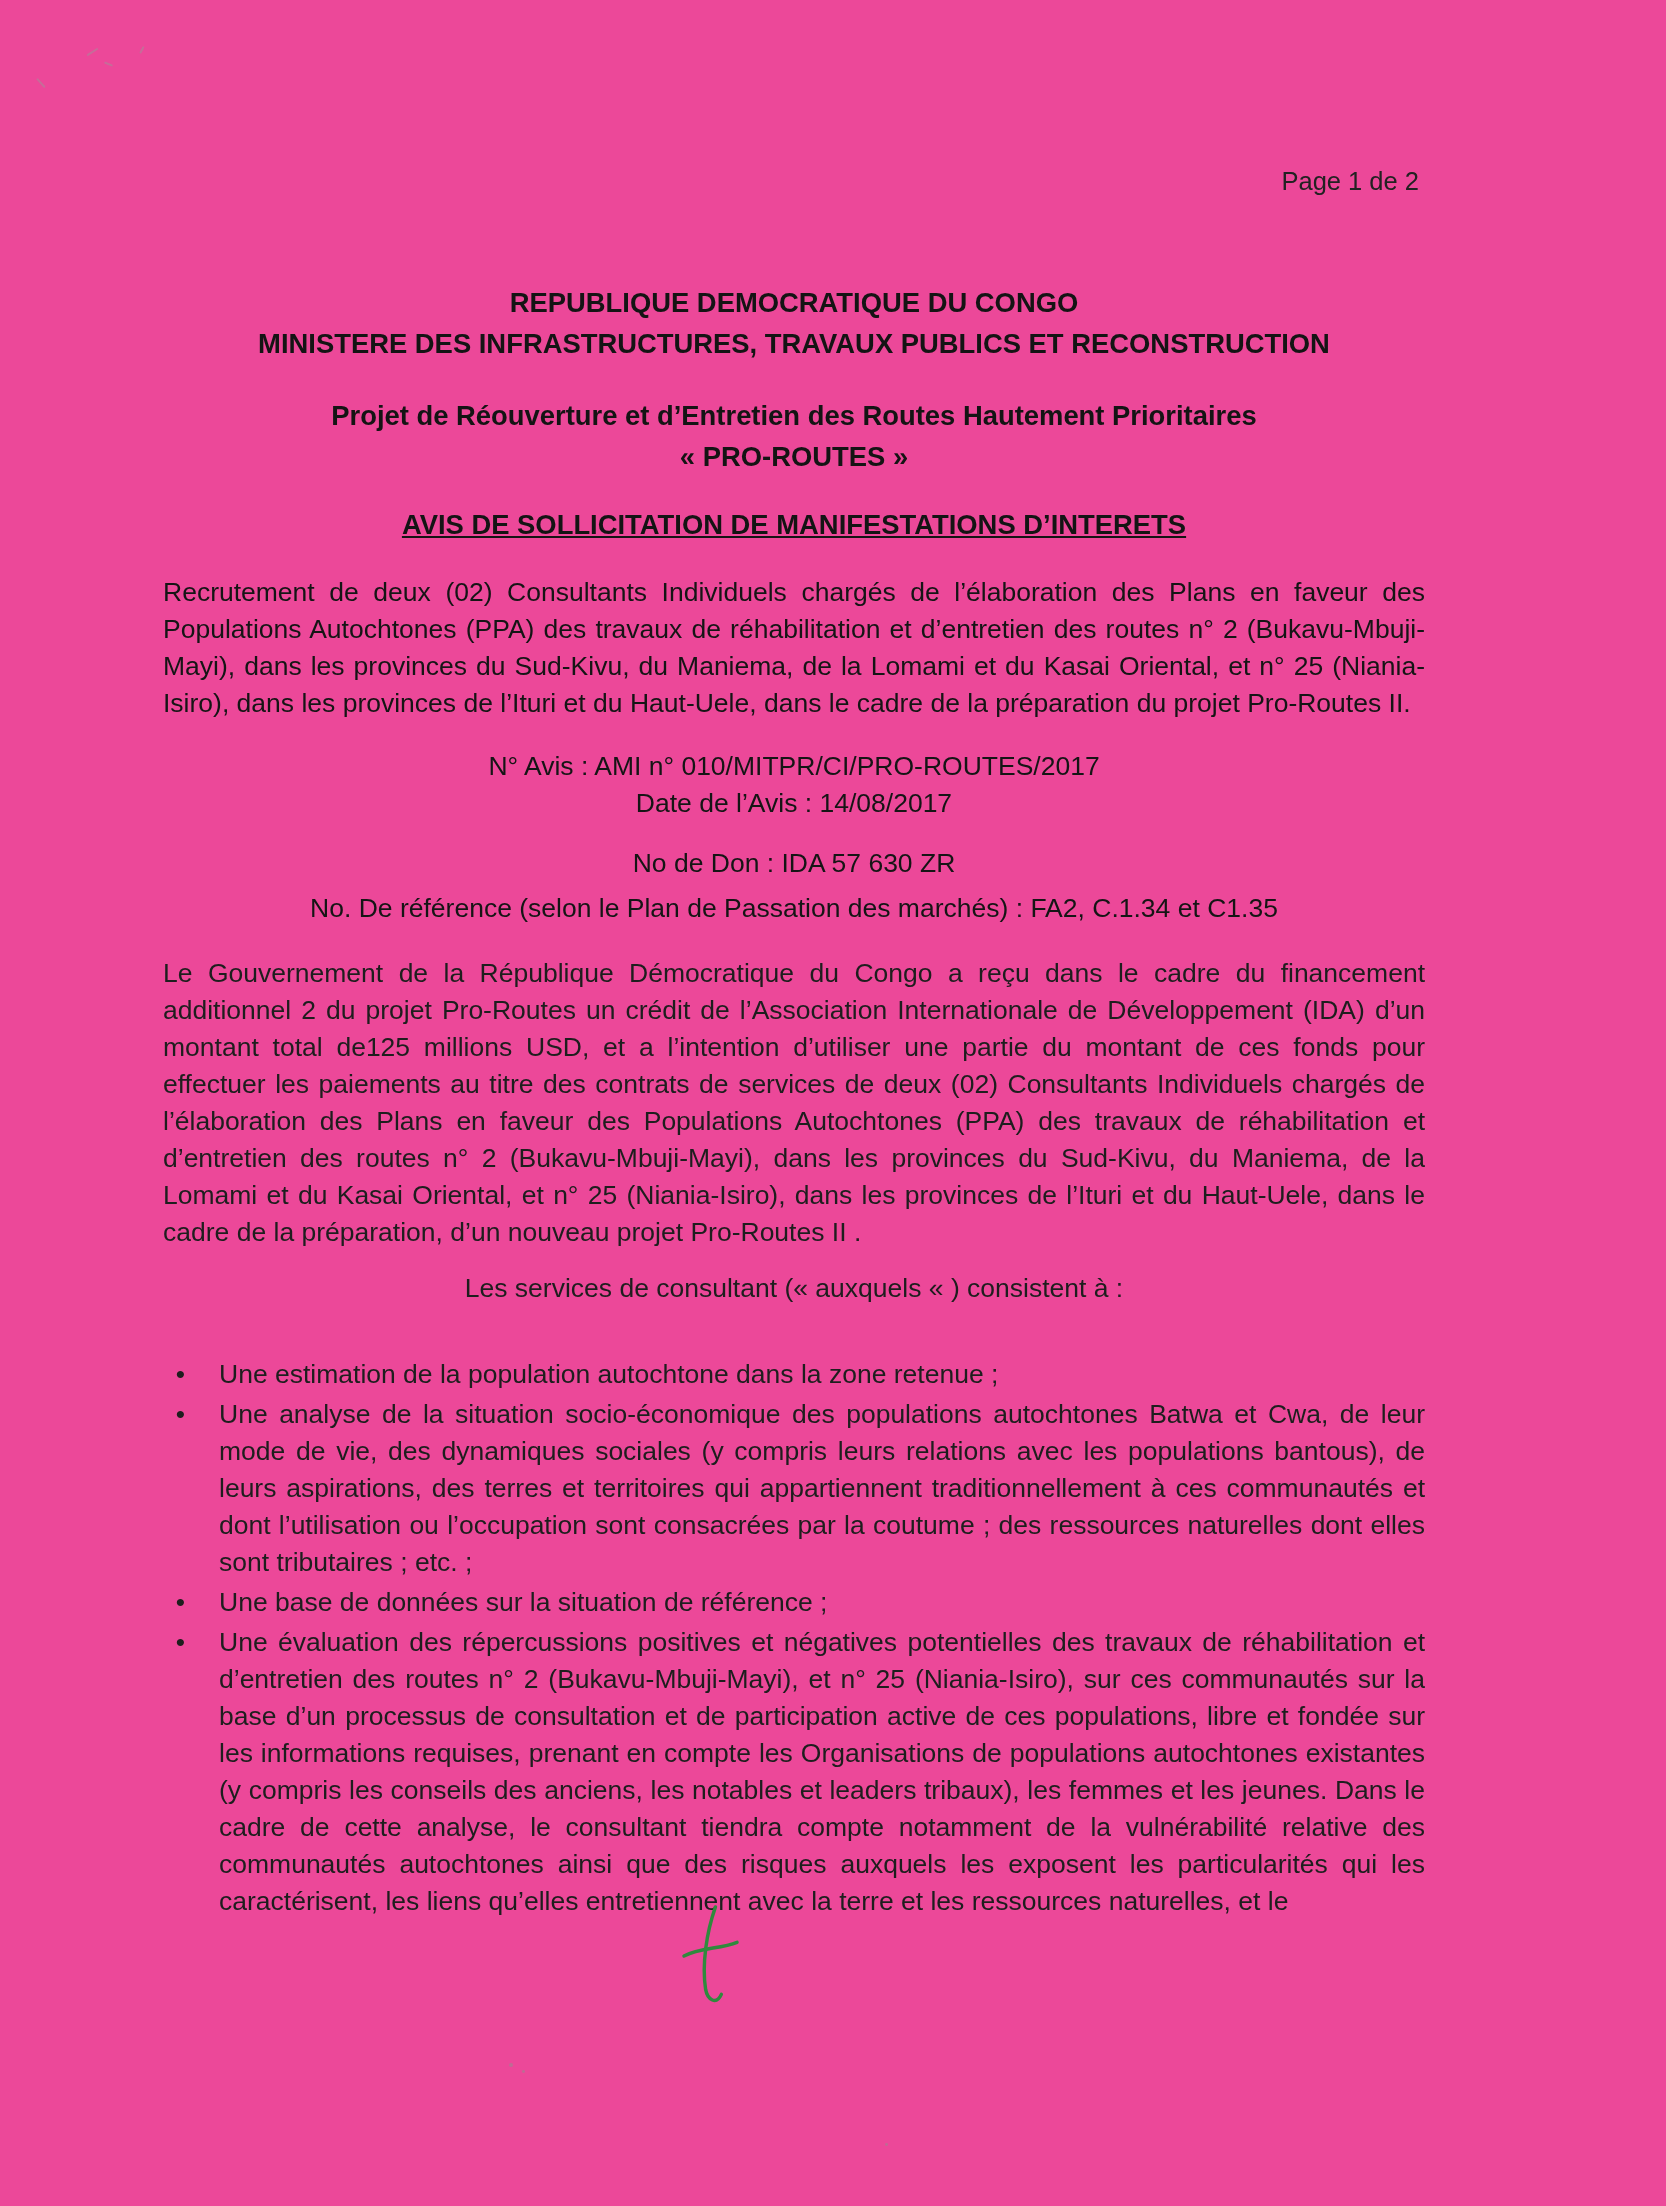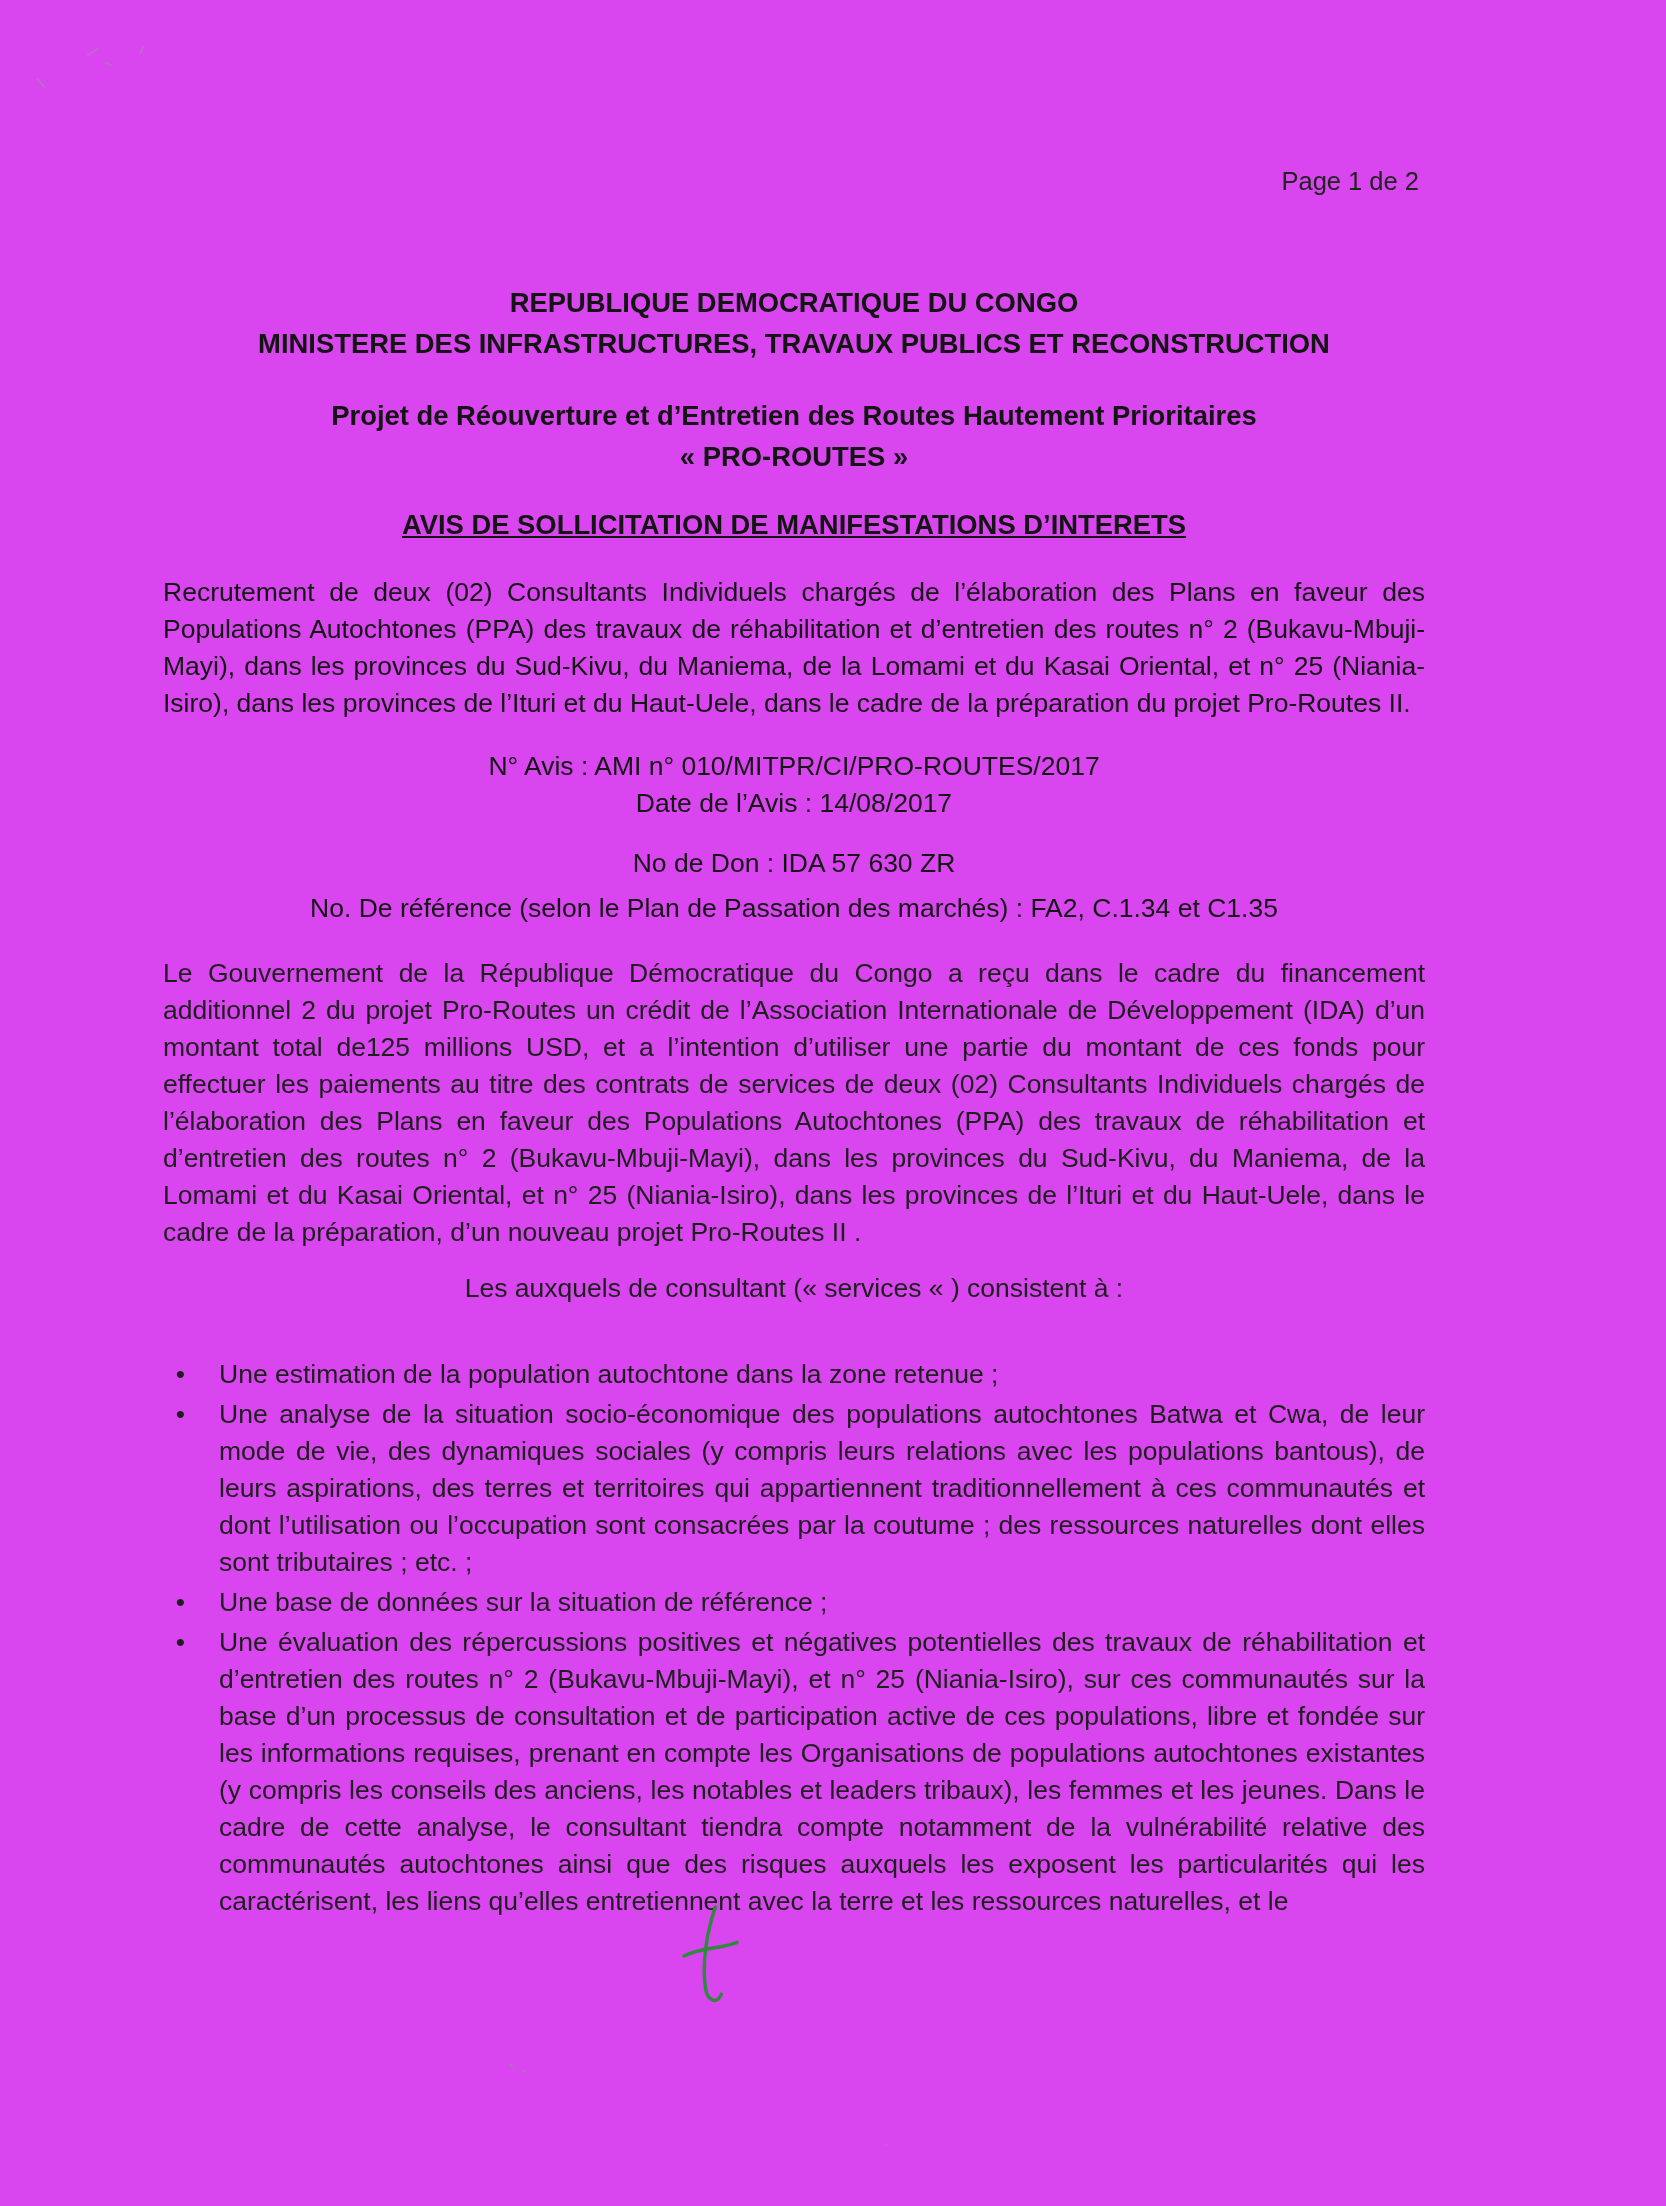--- a/index.html
+++ b/index.html
@@ -3,21 +3,21 @@
 <meta charset="utf-8">
 <style>
   * { box-sizing: border-box; }
   html, body { margin: 0; padding: 0; }
   body { width: 1666px; background: #ffffff; }
 
   .page {
     position: relative;
     width: 1666px;
     height: 2206px;
-    background: #d946ef;
+    background: #ec4899;
     overflow: hidden;
     font-family: "Liberation Sans", "DejaVu Sans", sans-serif;
     color: #1c1c1c;
     padding: 282px 241px 0 163px;
   }
 
   .page-number {
     position: absolute;
     top: 167px;
     right: 247px;
@@ -131,21 +131,21 @@
     <div class="para bold">N° Avis : AMI n° 010/MITPR/CI/PRO-ROUTES/2017</div>
     <div class="para bold">Date de l’Avis : 14/08/2017</div>
   </div>
 
   <div class="para bold don-line">No de Don : IDA 57 630 ZR</div>
 
   <div class="para ref-line"><span class="bold">No. De référence (selon le Plan de Passation des marchés)</span><span class="bold"> : FA2, C.1.34 et C1.35</span></div>
 
   <p class="para justify intro">Le Gouvernement de la République Démocratique du Congo a reçu dans le cadre du financement additionnel 2 du projet Pro-Routes un crédit de l’Association Internationale de Développement (IDA)  d’un montant total de125 millions USD, et a l’intention d’utiliser une partie du montant de ces fonds pour effectuer les paiements au titre des contrats de services de deux (02) Consultants Individuels chargés de l’élaboration des Plans en faveur des Populations Autochtones (PPA) des travaux de réhabilitation et d’entretien des routes n° 2 (Bukavu-Mbuji-Mayi), dans les provinces du Sud-Kivu, du Maniema, de la Lomami et du Kasai Oriental, et n° 25 (Niania-Isiro), dans les provinces de l’Ituri et du Haut-Uele, dans le cadre de la préparation, d’un nouveau projet Pro-Routes II .</p>
 
-  <p class="para services-intro">Les auxquels de consultant (« services « ) consistent à :</p>
+  <p class="para services-intro">Les services de consultant (« auxquels « ) consistent à :</p>
 
   <ul class="bullets">
     <li>Une estimation de la population autochtone dans la zone retenue ;</li>
     <li>Une analyse de la situation socio-économique des populations autochtones Batwa et Cwa, de leur mode de vie, des dynamiques sociales (y compris leurs relations avec les populations bantous), de leurs aspirations, des terres et territoires qui appartiennent traditionnellement à ces communautés et dont l’utilisation ou l’occupation sont consacrées par la coutume ; des ressources naturelles dont elles sont tributaires ; etc. ;</li>
     <li>Une base de données sur la situation de référence ;</li>
     <li>Une évaluation des répercussions positives et négatives potentielles des travaux de réhabilitation et d’entretien des routes n° 2 (Bukavu-Mbuji-Mayi), et n° 25 (Niania-Isiro), sur ces communautés sur la base d’un processus de consultation et de participation active de ces populations, libre et fondée sur les informations requises, prenant en compte les Organisations de populations autochtones existantes (y compris les conseils des anciens, les notables et leaders tribaux), les femmes et les jeunes. Dans le cadre de cette analyse, le consultant tiendra compte notamment de la vulnérabilité relative des communautés autochtones ainsi que des risques auxquels les exposent les particularités qui les caractérisent, les liens qu’elles entretiennent avec la terre et les ressources naturelles, et le</li>
   </ul>
 
   <svg class="signature" viewBox="0 0 74 112" fill="none" xmlns="http://www.w3.org/2000/svg">
     <path d="M40 4 C31 30 26 62 30 88 C32 99 41 104 46 93" stroke="#2f8a3d" stroke-width="3.5" stroke-linecap="round" fill="none"></path>

